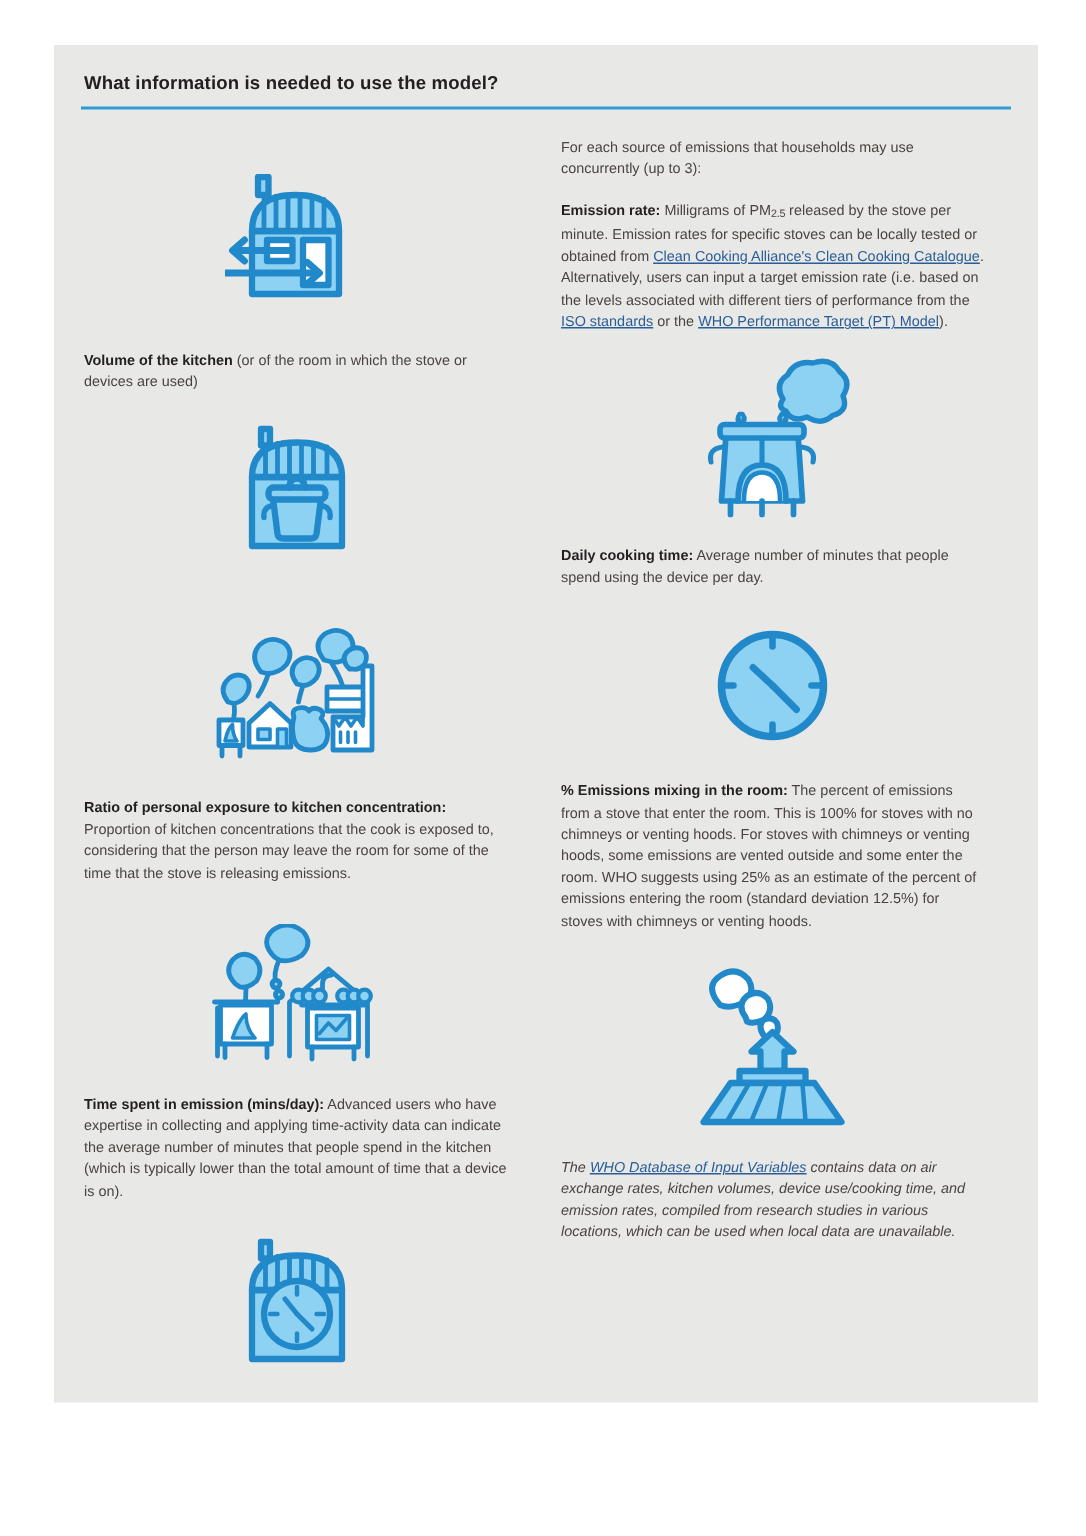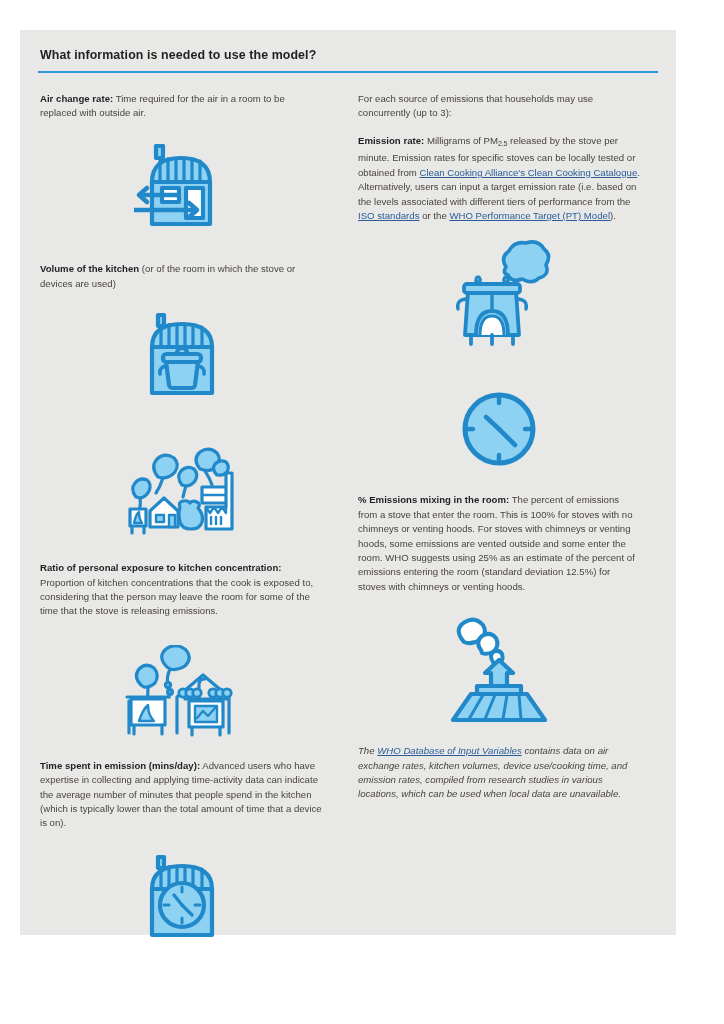--- a/index.html
+++ b/index.html
@@ -15,21 +15,21 @@
     overflow: hidden;
   }
   .page {
     position: relative;
     width: 724px;
     height: 1024px;
     background: #ffffff;
   }
   .panel {
     position: absolute;
-    left: 20px;
+    left: 36px;
     top: 30px;
     width: 656px;
     height: 905px;
     background: #e8e8e6;
   }
   .panel-inner {
     position: absolute;
     left: 18px;
     top: 18px;
     right: 18px;
@@ -97,23 +97,20 @@
   <div class="panel">
     <div class="panel-inner">
 
       <div class="panel-title">What information is needed to use the model?</div>
       <div class="title-rule"></div>
 
       <div class="columns">
 
         <div class="col left">
 
-          <div class="block">
-            <p class="body"><b>Air change rate:</b><span> Time required for the air in a room to be replaced with outside air.</span></p>
-          </div>
 
           <div class="icon-wrap" style="margin-top:24px">
             <svg width="100" height="92" viewBox="0 0 100 92">
               <g fill="none" stroke="#2189c9" stroke-width="4.2" stroke-linejoin="round" stroke-linecap="round">
 
                 <rect x="24" y="2" width="7" height="12" fill="#8dd2f2"></rect>
 
                 <rect x="20" y="38" width="58" height="42" fill="#8dd2f2"></rect>
 
                 <path d="M20 38 Q20 14 49 14 Q78 14 78 38 Z" fill="#8dd2f2"></path>
@@ -308,20 +305,23 @@
                 <path d="M20 62 Q10 63 12 72" fill="none" stroke-width="3.4"></path>
                 <path d="M72 62 Q82 63 80 72" fill="none" stroke-width="3.4"></path>
 
                 <path d="M25 98 L25 107 M67 98 L67 107 M46 98 L46 107" stroke-width="3.8" fill="none"></path>
               </g>
             </svg>
           </div>
 
           <div style="height:18px"></div>
 
+          <div class="block">
+            <p class="body"><b>Daily cooking time:</b><span> Average number of minutes that people spend using the device per day.</span></p>
+          </div>
 
           <div class="icon-wrap" style="margin-top:24px">
             <svg width="80" height="80" viewBox="0 0 80 80">
               <g fill="none" stroke="#2189c9" stroke-width="5" stroke-linejoin="round" stroke-linecap="round">
                 <circle cx="40" cy="40" r="34" fill="#8dd2f2"></circle>
                 <path d="M40 6 L40 14 M74 40 L66 40 M40 74 L40 66 M6 40 L14 40" stroke-width="4.4"></path>
                 <path d="M40 40 L27 28" stroke-width="4.6"></path>
                 <path d="M40 40 L56 56" stroke-width="4.6"></path>
               </g>
             </svg>

